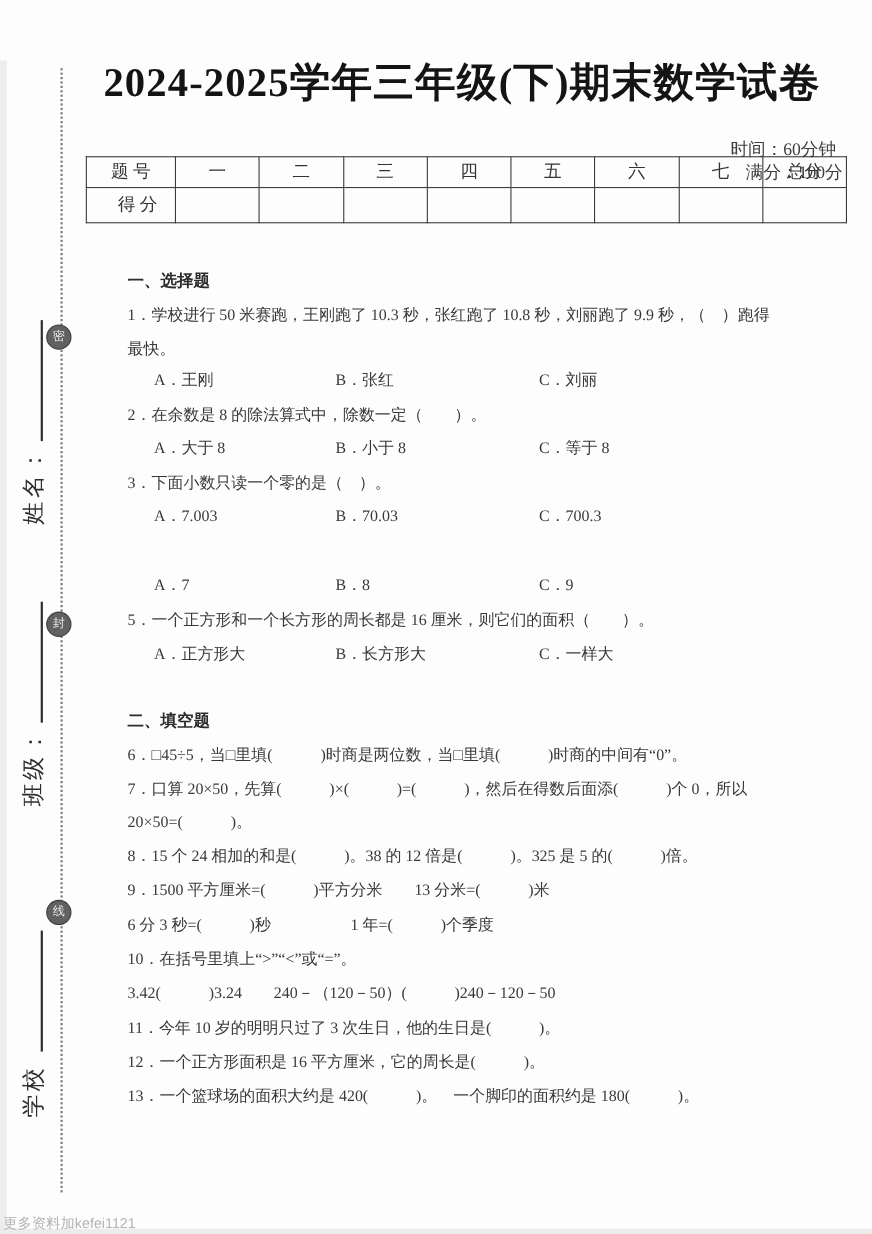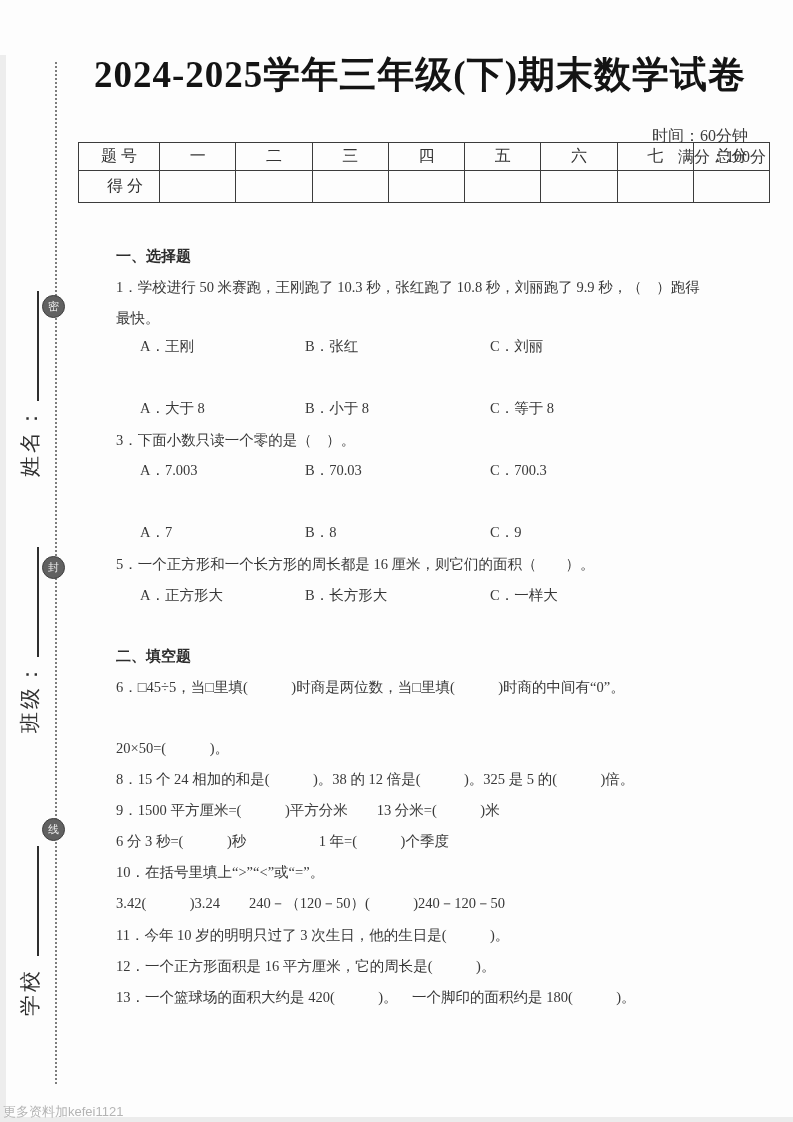--- a/index.html
+++ b/index.html
@@ -40,21 +40,21 @@
   .title {
     position:absolute; left:80px; top:50px; width:680px; margin:0;
     text-align:center; font-size:37px; font-weight:900; letter-spacing:1px;
     color:#141414; white-space:nowrap;
   }
   .meta {
     position:absolute; top:108px; right:27px;
     font-size:16px; color:#3d3d3d; white-space:pre;
   }
   .meta span { margin-left:30px; }
-  .meta span:first-child { margin-left:4px; }
+  .meta span:first-child { margin-left:16px; }
   table.score-table {
     position:absolute; left:78px; top:142px; width:692px;
     border-collapse:collapse; table-layout:fixed;
     font-size:16px; color:#333;
   }
   table.score-table td {
     border:1.5px solid #3c3c3c; text-align:center; padding:0;
     white-space:pre; overflow:hidden;
   }
   table.score-table tr.hdr td { height:27px; }
@@ -141,20 +141,21 @@
     </table>
 
   <div class="sec-heading" style="top:246px">一、选择题</div>
 
   <div class="ln" style="top:277px">1．学校进行 50 米赛跑，王刚跑了 10.3 秒，张红跑了 10.8 秒，刘丽跑了 9.9 秒，（　）跑得</div>
   <div class="ln" style="top:308px">最快。</div>
   <div class="opt" style="top:336px;left:140px">A．王刚</div>
   <div class="opt" style="top:336px;left:305px">B．张红</div>
   <div class="opt" style="top:336px;left:490px">C．刘丽</div>
 
+  <div class="ln" style="top:368px">2．在余数是 8 的除法算式中，除数一定（　　）。</div>
   <div class="opt" style="top:398px;left:140px">A．大于 8</div>
   <div class="opt" style="top:398px;left:305px">B．小于 8</div>
   <div class="opt" style="top:398px;left:490px">C．等于 8</div>
 
   <div class="ln" style="top:430px">3．下面小数只读一个零的是（　）。</div>
   <div class="opt" style="top:460px;left:140px">A．7.003</div>
   <div class="opt" style="top:460px;left:305px">B．70.03</div>
   <div class="opt" style="top:460px;left:490px">C．700.3</div>
 
   <div class="opt" style="top:522px;left:140px">A．7</div>
@@ -162,20 +163,21 @@
   <div class="opt" style="top:522px;left:490px">C．9</div>
 
   <div class="ln" style="top:554px">5．一个正方形和一个长方形的周长都是 16 厘米，则它们的面积（　　）。</div>
   <div class="opt" style="top:585px;left:140px">A．正方形大</div>
   <div class="opt" style="top:585px;left:305px">B．长方形大</div>
   <div class="opt" style="top:585px;left:490px">C．一样大</div>
 
   <div class="sec-heading" style="top:646px">二、填空题</div>
 
   <div class="ln" style="top:677px">6．□45÷5，当□里填(　　　)时商是两位数，当□里填(　　　)时商的中间有“0”。</div>
+  <div class="ln" style="top:708px">7．口算 20×50，先算(　　　)×(　　　)=(　　　)，然后在得数后面添(　　　)个 0，所以</div>
   <div class="ln" style="top:738px">20×50=(　　　)。</div>
   <div class="ln" style="top:769px">8．15 个 24 相加的和是(　　　)。38 的 12 倍是(　　　)。325 是 5 的(　　　)倍。</div>
   <div class="ln" style="top:800px">9．1500 平方厘米=(　　　)平方分米　　13 分米=(　　　)米</div>
   <div class="ln" style="top:831px">6 分 3 秒=(　　　)秒　　　　　1 年=(　　　)个季度</div>
   <div class="ln" style="top:862px">10．在括号里填上“&gt;”“&lt;”或“=”。</div>
   <div class="ln" style="top:893px">3.42(　　　)3.24　　240－（120－50）(　　　)240－120－50</div>
   <div class="ln" style="top:925px">11．今年 10 岁的明明只过了 3 次生日，他的生日是(　　　)。</div>
   <div class="ln" style="top:956px">12．一个正方形面积是 16 平方厘米，它的周长是(　　　)。</div>
   <div class="ln" style="top:987px">13．一个篮球场的面积大约是 420(　　　)。　一个脚印的面积约是 180(　　　)。</div>
 

